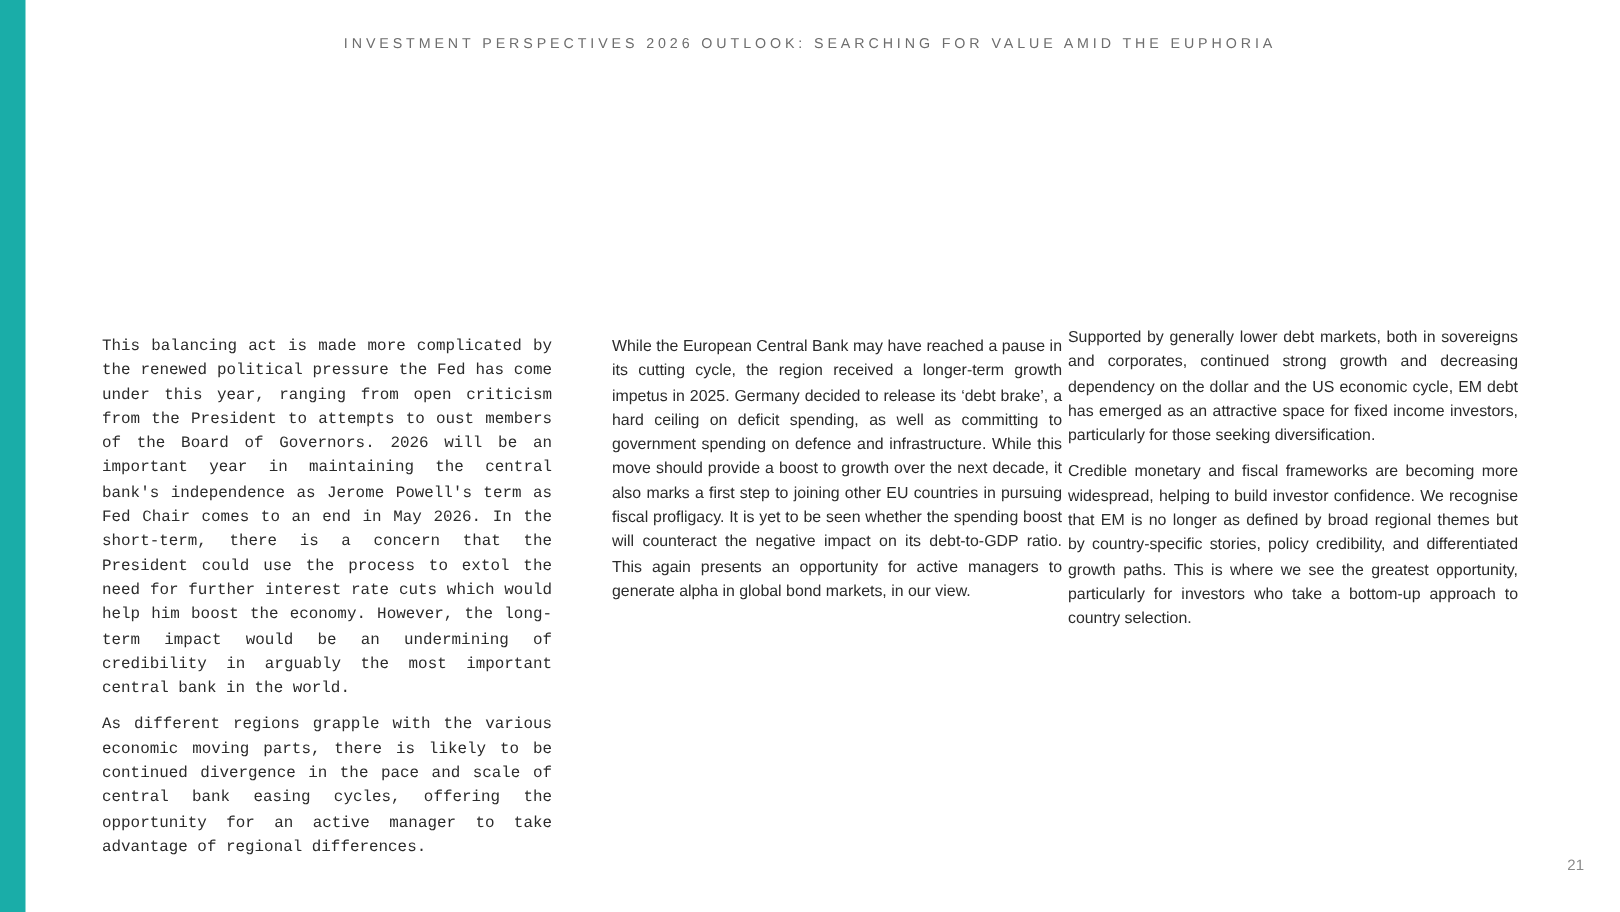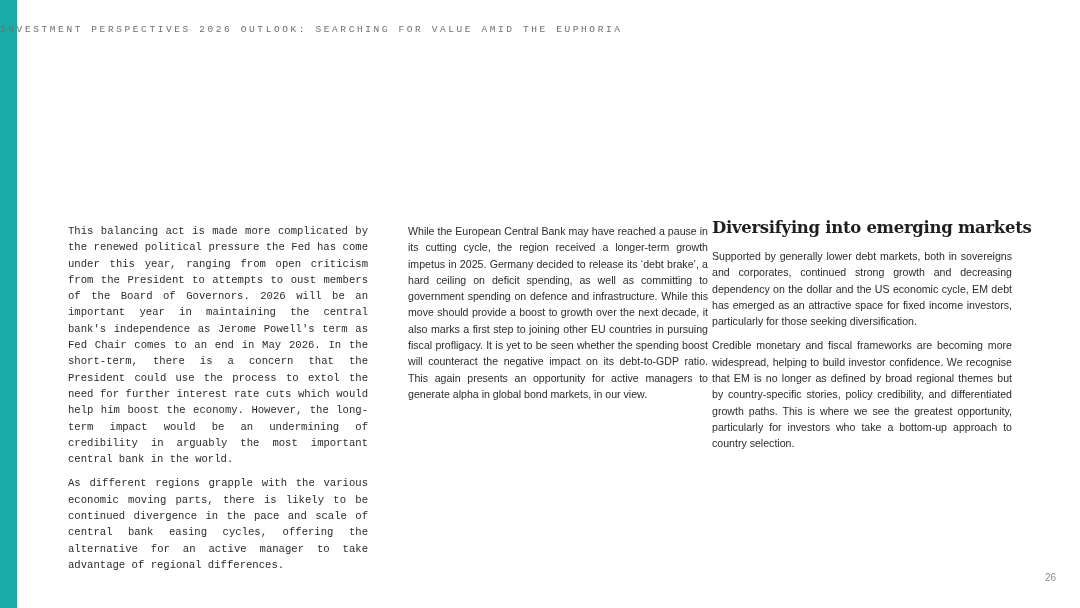--- a/index.html
+++ b/index.html
@@ -21,25 +21,25 @@
       top: 0;
       width: 17px;
       height: 608px;
       background: #1aada8;
     }
     .running-header {
       position: absolute;
       top: 24px;
       left: 0;
       width: 1080px;
-      text-align: left;
+      text-align: center;
       font-size: 9.5px;
       letter-spacing: 2.6px;
       color: #6e6e6e;
-      font-family: Liberation Mono, monospace;
+      font-family: Liberation Sans, sans-serif;
     }
     .col {
       position: absolute;
       top: 223px;
       width: 300px;
       font-size: 10.6px;
       line-height: 16.3px;
       text-align: justify;
       color: #2b2b2b;
     }
@@ -70,26 +70,25 @@
   </style>
 </head>
 <body>
 
 <div class="side-bar"></div>
 
 <div class="running-header">INVESTMENT PERSPECTIVES 2026 OUTLOOK: SEARCHING FOR VALUE AMID THE EUPHORIA</div>
 
 <div class="col col-1">
   <p>This balancing act is made more complicated by the renewed political pressure the Fed has come under this year, ranging from open criticism from the President to attempts to oust members of the Board of Governors. 2026 will be an important year in maintaining the central bank's independence as Jerome Powell's term as Fed Chair comes to an end in May 2026. In the short-term, there is a concern that the President could use the process to extol the need for further interest rate cuts which would help him boost the economy. However, the long-term impact would be an undermining of credibility in arguably the most important central bank in the world.</p>
-  <p>As different regions grapple with the various economic moving parts, there is likely to be continued divergence in the pace and scale of central bank easing cycles, offering the alternative for an active manager to take advantage of regional differences.</p>
+  <p>As different regions grapple with the various economic moving parts, there is likely to be continued divergence in the pace and scale of central bank easing cycles, offering the opportunity for an active manager to take advantage of regional differences.</p>
 </div>
 
 <div class="col col-2">
   <p>While the European Central Bank may have reached a pause in its cutting cycle, the region received a longer-term growth impetus in 2025. Germany decided to release its ‘debt brake’, a hard ceiling on deficit spending, as well as committing to government spending on defence and infrastructure. While this move should provide a boost to growth over the next decade, it also marks a first step to joining other EU countries in pursuing fiscal profligacy. It is yet to be seen whether the spending boost will counteract the negative impact on its debt-to-GDP ratio. This again presents an opportunity for active managers to generate alpha in global bond markets, in our view.</p>
 </div>
 
 <div class="col col-3">
-  <h2>Diversifying into emerging markets</h2>
   <p>Supported by generally lower debt markets, both in sovereigns and corporates, continued strong growth and decreasing dependency on the dollar and the US economic cycle, EM debt has emerged as an attractive space for fixed income investors, particularly for those seeking diversification.</p>
   <p>Credible monetary and fiscal frameworks are becoming more widespread, helping to build investor confidence. We recognise that EM is no longer as defined by broad regional themes but by country-specific stories, policy credibility, and differentiated growth paths. This is where we see the greatest opportunity, particularly for investors who take a bottom-up approach to country selection.</p>
 </div>
 
-<div class="page-number">26</div>
+<div class="page-number">21</div>
 
 </body></html>

